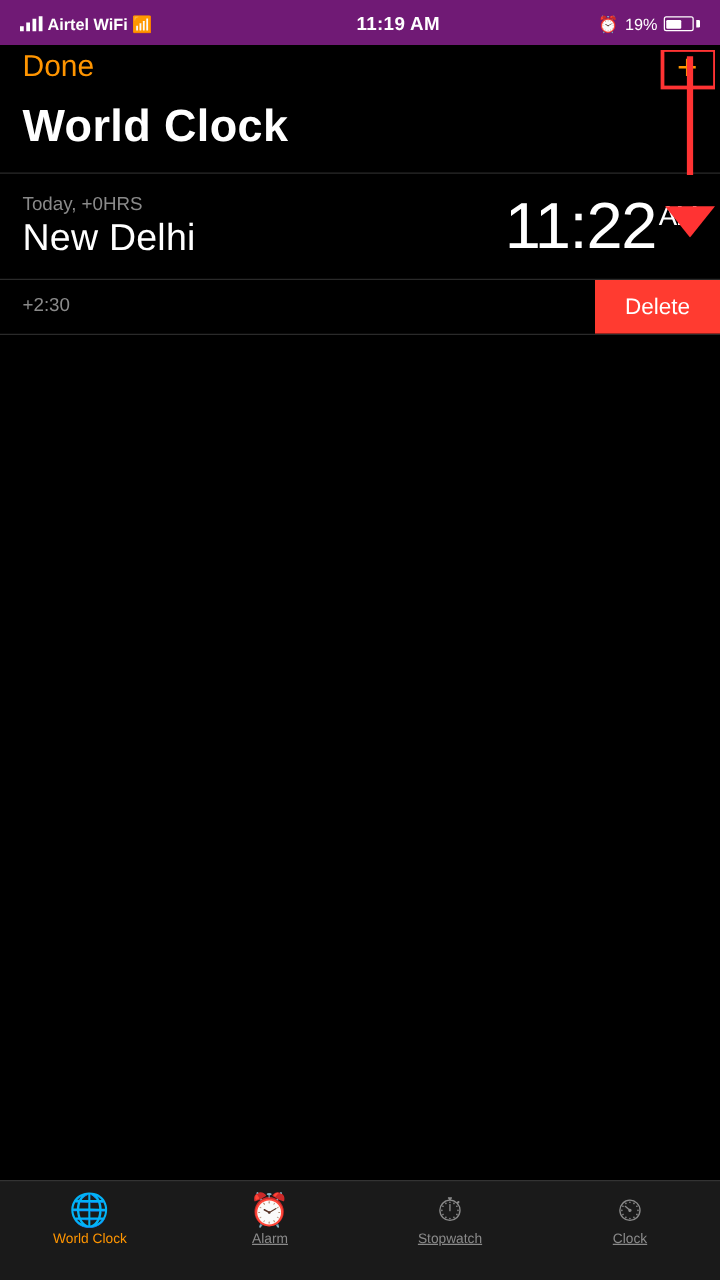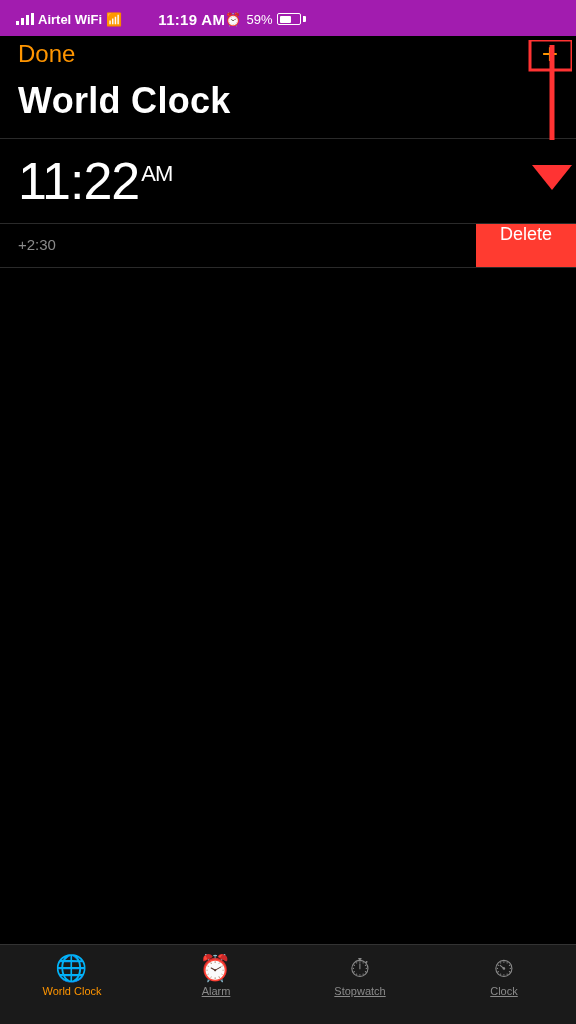--- a/index.html
+++ b/index.html
@@ -10,25 +10,25 @@
       background: #000;
       font-family: -apple-system, 'Helvetica Neue', Arial, sans-serif;
       color: #fff;
       overflow: hidden;
       position: relative;
     }
 
     
     .status-bar {
       display: flex;
-      justify-content: flex-start;
+      justify-content: space-between;
       align-items: center;
       padding: 6px 16px 4px;
       height: 36px;
-      background: #a21caf;
+      background: #701a75;
     }
     .status-left {
       display: flex;
       align-items: center;
       gap: 4px;
       font-size: 13px;
       font-weight: 600;
     }
     .signal-bars {
       display: flex;
@@ -165,21 +165,21 @@
 
     
     .delete-btn-wrapper {
       position: absolute;
       right: 0;
       top: 0;
       bottom: 0;
       width: 100px;
       background: #FF3B30;
       display: flex;
-      align-items: flex-start;
+      align-items: center;
       justify-content: center;
     }
     .delete-btn-label {
       color: #fff;
       font-size: 18px;
       font-weight: 500;
     }
 
     
     .tab-bar {
@@ -234,21 +234,21 @@
       <span style="height:7px;"></span>
       <span style="height:10px;"></span>
       <span style="height:12px;"></span>
     </div>
     <span>Airtel WiFi</span>
     <span class="wifi-icon">📶</span>
   </div>
   <div class="status-center">11:19 AM</div>
   <div class="status-right">
     <span>⏰</span>
-    <span>59%</span>
+    <span>19%</span>
     <div class="battery-icon">
       <div class="battery-body">
         <div class="battery-fill"></div>
       </div>
       <div class="battery-tip"></div>
     </div>
   </div>
 </div>
 
 <div class="header">
@@ -263,20 +263,24 @@
   <polygon points="40,125 80,125 60,150" fill="#FF3333"></polygon>
 
   <rect x="38" y="0" width="42" height="30" fill="none" stroke="#FF3333" stroke-width="3"></rect>
 </svg>
 
 <div class="page-title">World Clock</div>
 
 <div class="divider"></div>
 
 <div class="clock-row">
+  <div class="clock-left">
+    <div class="clock-subtitle">Today, +0HRS</div>
+    <div class="clock-city">New Delhi</div>
+  </div>
   <div class="clock-time">
     <span>11:22</span><span class="ampm">AM</span>
   </div>
 </div>
 
 <div class="divider"></div>
 
 <div class="clock-row" style="padding-right: 101px;">
   <div class="clock-left">
     <div class="clock-subtitle">+2:30</div>

